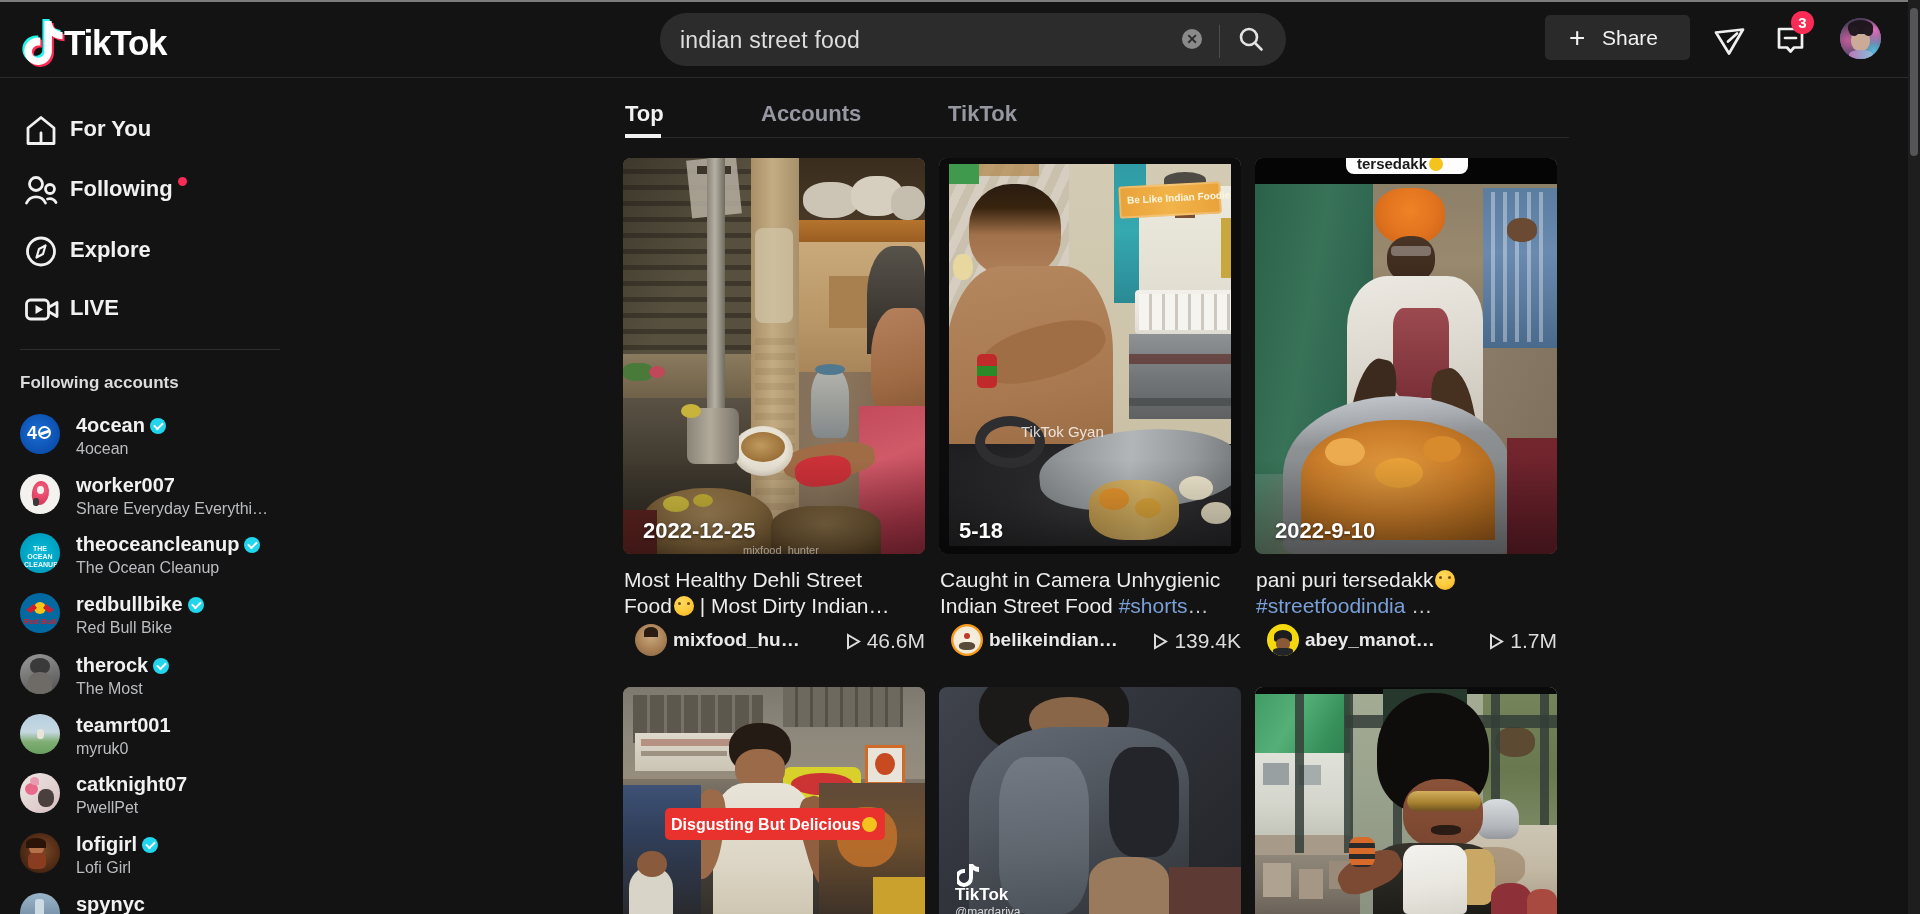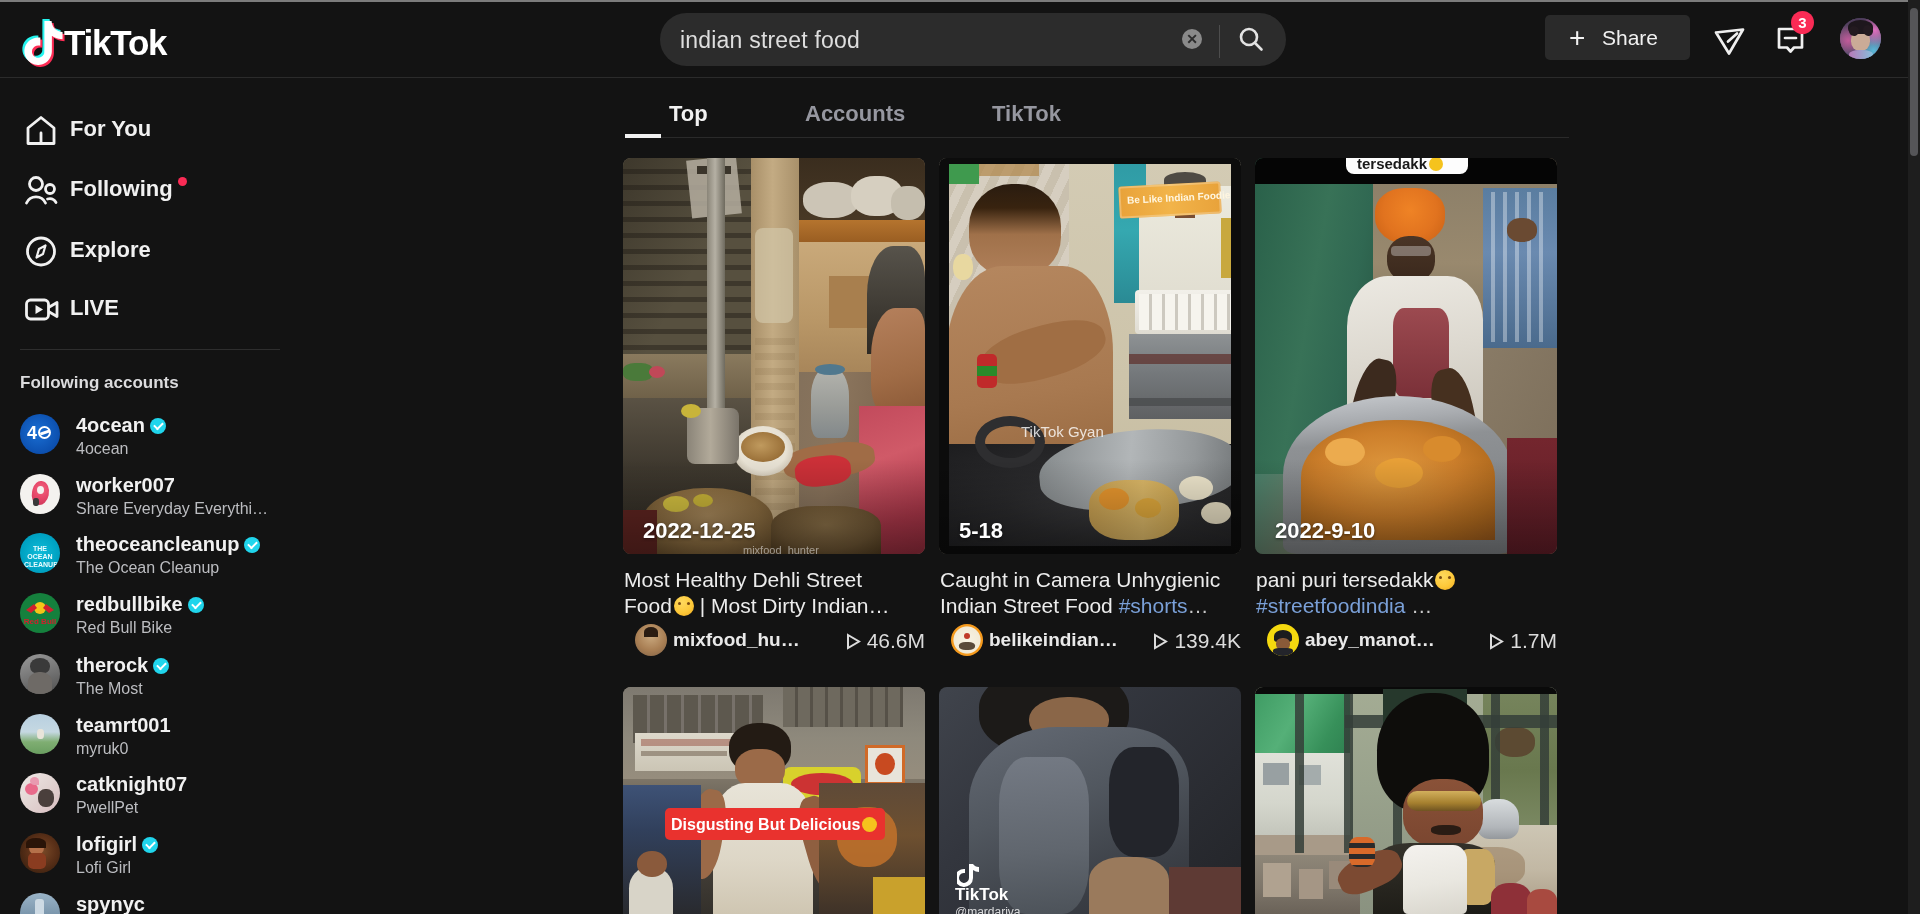--- a/index.html
+++ b/index.html
@@ -25,21 +25,21 @@
 .navitem .t { position:absolute; left:46px; top:2px; font-size:22px; font-weight:bold; white-space:nowrap; }
 #reddot { position:absolute; left:178px; top:177px; width:9px; height:9px; border-radius:50%; background:#fa2b55; }
 #sidediv { position:absolute; left:20px; top:349px; width:260px; height:1px; background:#2e2e2e; }
 #folhdr { position:absolute; left:20px; top:373px; font-size:17px; font-weight:bold; color:#dcdcde; }
 .acct { position:absolute; left:20px; width:280px; height:60px; }
 .acct .av { position:absolute; left:0; top:0; width:40px; height:40px; border-radius:50%; overflow:hidden; }
 .acct .un { position:absolute; left:56px; top:0px; font-size:20px; font-weight:bold; color:#f1f1f1; white-space:nowrap; }
 .acct .sub { position:absolute; left:56px; top:26px; font-size:16px; color:#bcbdc1; white-space:nowrap; }
 .vbadge { display:inline-block; width:16px; height:16px; border-radius:50%; background:#20d5ec; vertical-align:-2px; margin-left:5px; position:relative; }
 .vbadge:after { content:""; position:absolute; left:4px; top:4px; width:7px; height:4px; border-left:2px solid #fff; border-bottom:2px solid #fff; transform:rotate(-45deg); }
-.tab { position:absolute; top:101px; font-size:22px; font-weight:bold;margin-left:44px; }
+.tab { position:absolute; top:101px; font-size:22px; font-weight:bold; }
 #tabline { position:absolute; left:625px; top:137px; width:944px; height:1px; background:#2a2a2a; }
 #tabul { position:absolute; left:625px; top:134px; width:36px; height:4px; background:#f1f1f1; }
 .card { position:absolute; width:302px; }
 .thumb { position:absolute; left:0; top:0; width:302px; height:396px; border-radius:8px; overflow:hidden; background:#333; }
 .thumb2 { height:227px; border-radius:8px 8px 0 0; }
 .shade { position:absolute; left:0; bottom:0; width:100%; height:95px; background:linear-gradient(180deg,rgba(0,0,0,0) 0%,rgba(0,0,0,.34) 100%); }
 .dt { position:absolute; left:20px; top:360px; font-size:22px; font-weight:bold; color:#fff; text-shadow:0 1px 3px rgba(0,0,0,.5); }
 .cap { position:absolute; left:1px; top:409px; width:300px; font-size:21px; line-height:26px; color:#ececec; }
 .cap .hash { color:#7aa0d8; }
 .emo { display:inline-block; width:20px; height:20px; border-radius:50%; background:radial-gradient(circle at 40% 32%,#ffd95e 0%,#fdc93a 55%,#f0a81e 100%); vertical-align:-3px; margin-left:2px; position:relative; }
@@ -153,21 +153,21 @@
     <div class="sub">Share Everyday Everythi…</div>
   </div>
   <div class="acct" style="top:533px">
     <div class="av" style="background:radial-gradient(circle at 50% 50%,#10bcd8 0%,#00a4c4 60%,#0092b4 100%)">
           <div class="abs" style="left:4px;top:12px;font-size:7px;font-weight:bold;color:#eafcff;line-height:8px;text-align:center;width:32px">THE OCEAN<br>CLEANUP</div>
         </div>
     <div class="un">theoceancleanup<span class="vbadge"></span></div>
     <div class="sub">The Ocean Cleanup</div>
   </div>
   <div class="acct" style="top:593px">
-    <div class="av" style="background:#15803d">
+    <div class="av" style="background:#0369a1">
       <svg width="40" height="40" viewBox="0 0 40 40">
             <circle cx="20" cy="15" r="6" fill="#f5c518"></circle>
             <path d="M6 17 L14 11 L17 15 L11 20 Z" fill="#d0202e"></path>
             <path d="M34 17 L26 11 L23 15 L29 20 Z" fill="#d0202e"></path>
             <text x="20" y="31" text-anchor="middle" font-size="8" font-weight="bold" fill="#d0202e" font-family="Liberation Sans,sans-serif">Red Bull</text>
           </svg>
     </div>
     <div class="un">redbullbike<span class="vbadge"></span></div>
     <div class="sub">Red Bull Bike</div>
   </div>

